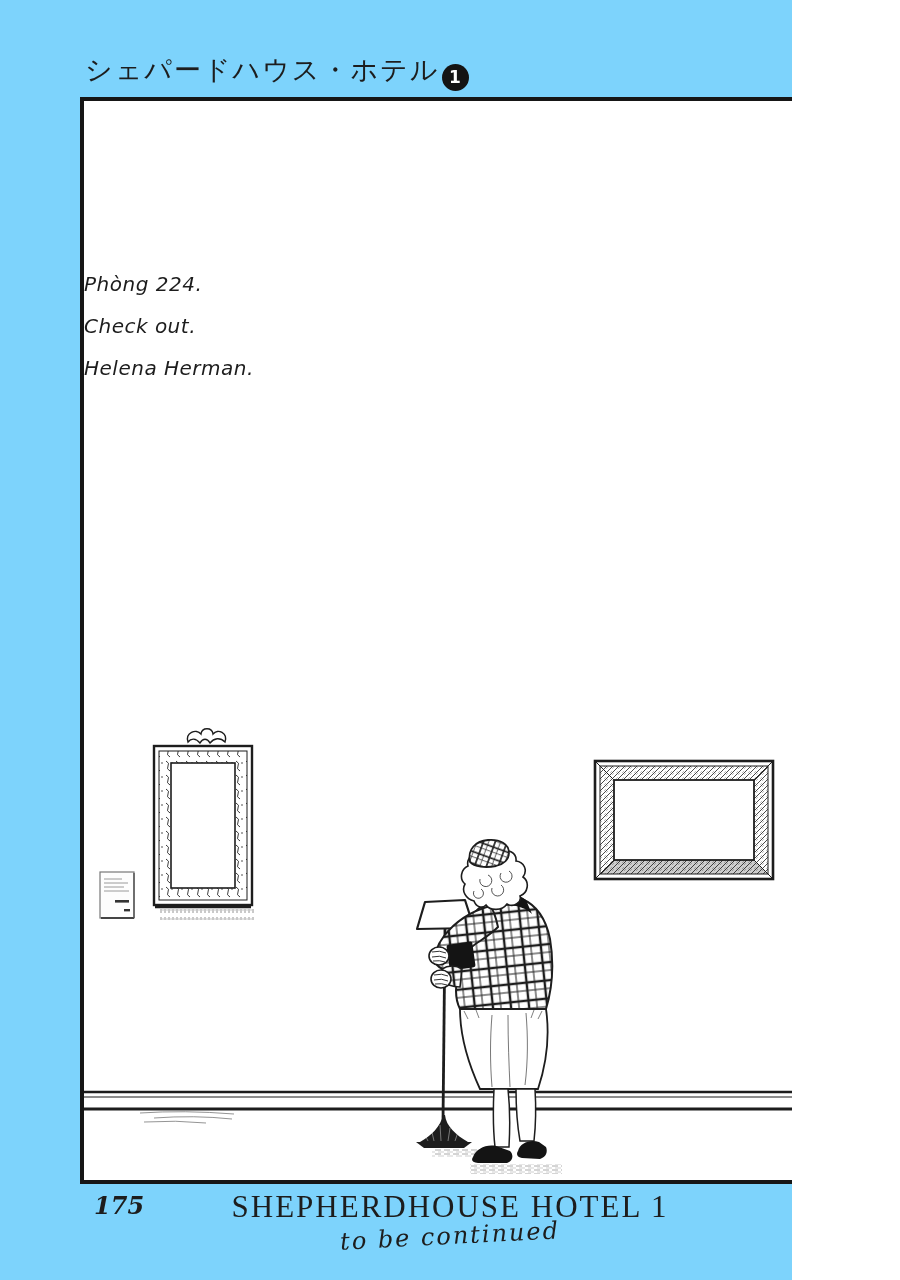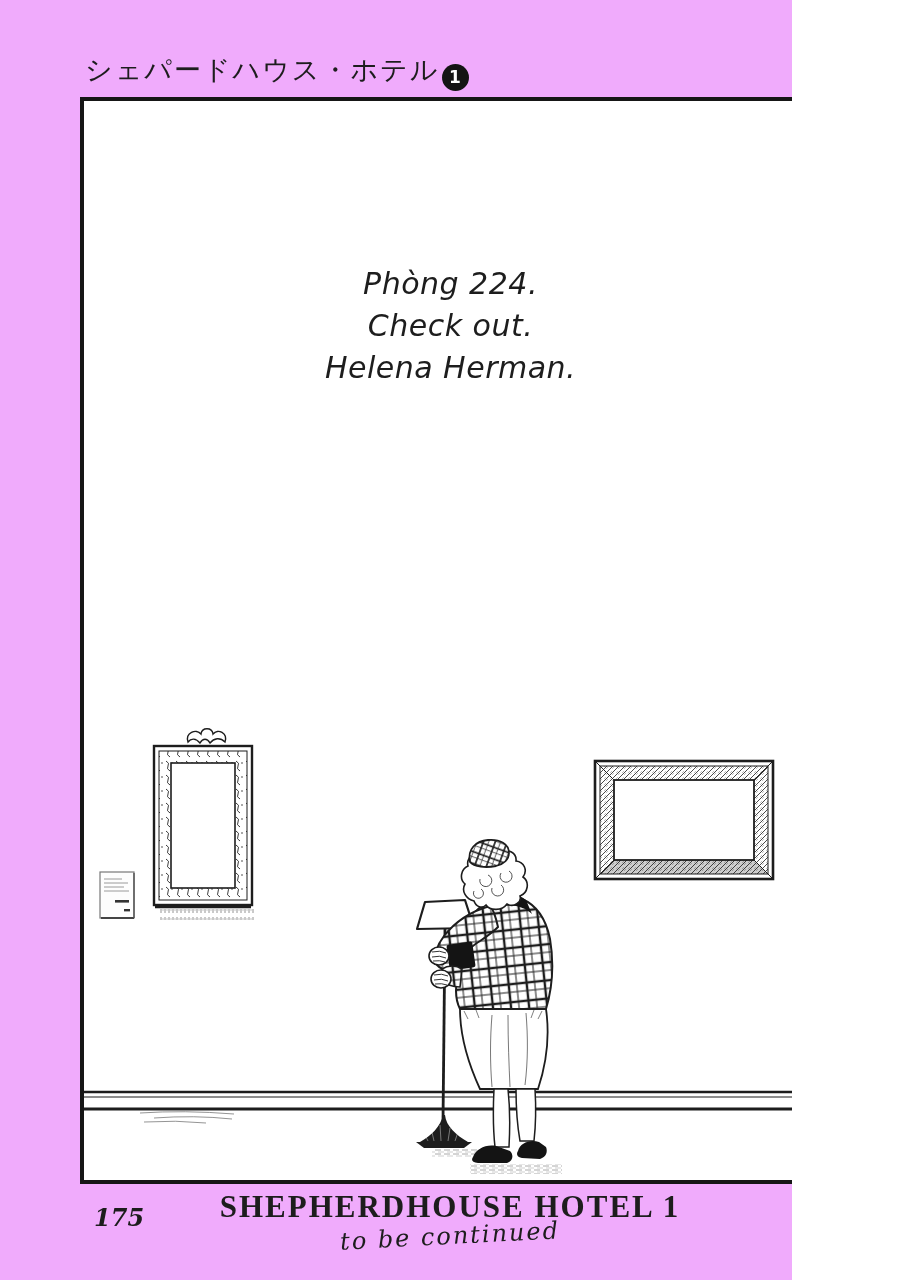--- a/index.html
+++ b/index.html
@@ -3,21 +3,21 @@
 <meta charset="utf-8">
 <style>
   * { margin: 0; padding: 0; box-sizing: border-box; }
   html, body { background: #ffffff; }
   body { font-family: "DejaVu Sans", sans-serif; }
 
   .page {
     position: relative;
     width: 792px;
     height: 1280px;
-    background: #f0abfc;
+    background: #7dd3fc;
     overflow: hidden;
     color: #1d1d1d;
   }
 
   
   .jp-title {
     position: absolute;
     left: 85px;
     top: 52px;
     font-size: 27px;
@@ -49,23 +49,22 @@
     width: 741px;
     height: 1087px;
     border: 4px solid #161616;
     background: #ffffff;
   }
   .caption {
     position: absolute;
     left: 0;
     top: 162px;
     width: 100%;
-    text-align: center;
     font-style: italic;
-    font-size: 30px;
+    font-size: 20px;
     line-height: 42px;
     color: #1d1d1d;
     letter-spacing: 0.5px;
   }
   .artwork {
     position: absolute;
     left: 0;
     top: 0;
     width: 733px;
     height: 1079px;
@@ -74,30 +73,29 @@
   
   .page-number {
     position: absolute;
     left: 94px;
     top: 1191px;
     font-family: "DejaVu Serif", serif;
     font-style: italic;
     font-weight: bold;
     font-size: 24px;
     color: #1d1d1d;
-    margin-top: 12px;
   }
   .book-title {
     position: absolute;
     left: 0;
     top: 1189px;
     width: 900px;
     text-align: center;
     font-family: "Liberation Serif", "DejaVu Serif", serif;
-    font-weight: bold;
+    font-weight: normal;
     font-size: 31px;
     letter-spacing: 2px;
     color: #1d1d1d;
   }
   .continued-note {
     position: absolute;
     left: 0;
     top: 1222px;
     width: 900px;
     text-align: center;

